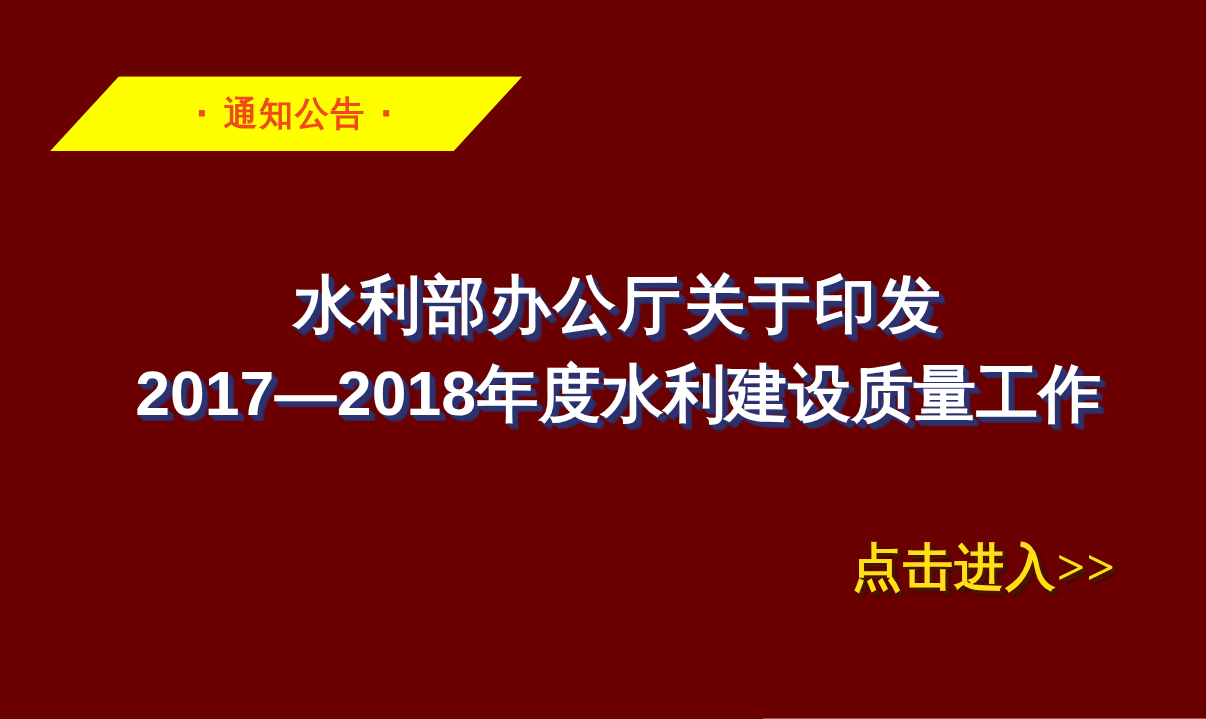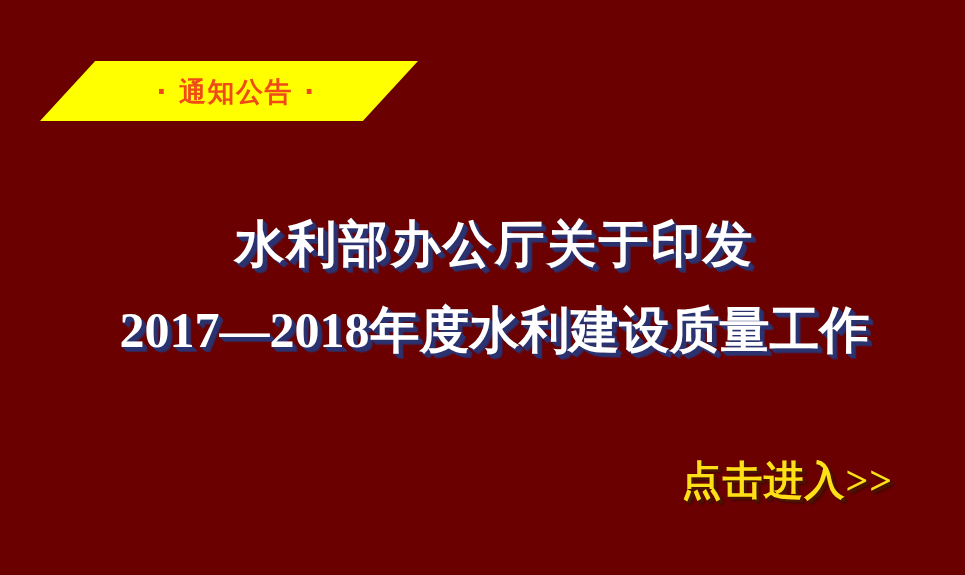--- a/index.html
+++ b/index.html
@@ -58,45 +58,44 @@
   #title-block {
     position: absolute;
     left: 0;
     top: 209px;
     width: 965px;
     text-align: center;
   }
   .title-line {
     display: block;
     color: #ffffff;
-    font-family: Liberation Serif, serif;
+    font-family: Liberation Sans, sans-serif;
     font-weight: bold;
     font-size: 50px;
     line-height: 71px;
     white-space: nowrap;
     letter-spacing: 2px;
     text-shadow:
        4px 4px 0 #2b3270,
        3px 3px 0 #2b3270,
        2px 2px 0 #2b3270,
        1px 1px 0 #2b3270,
        5px 5px 1px rgba(43,50,112,0.75);
     padding-left: 24px;
   }
   #title-line-2 {
     letter-spacing: 0px;
     font-size: 50px;
-    margin-top: 15px;
   }
 
   
   #enter-link {
     position: absolute;
     right: 72px;
-    top: 457px;
+    top: 430px;
     color: #ffe017;
     font-family: "Liberation Serif", "DejaVu Serif", serif;
     font-weight: bold;
     font-size: 40px;
     line-height: 48px;
     letter-spacing: 1px;
     white-space: nowrap;
     cursor: pointer;
     text-shadow:
        3px 3px 0 #4a1400,

